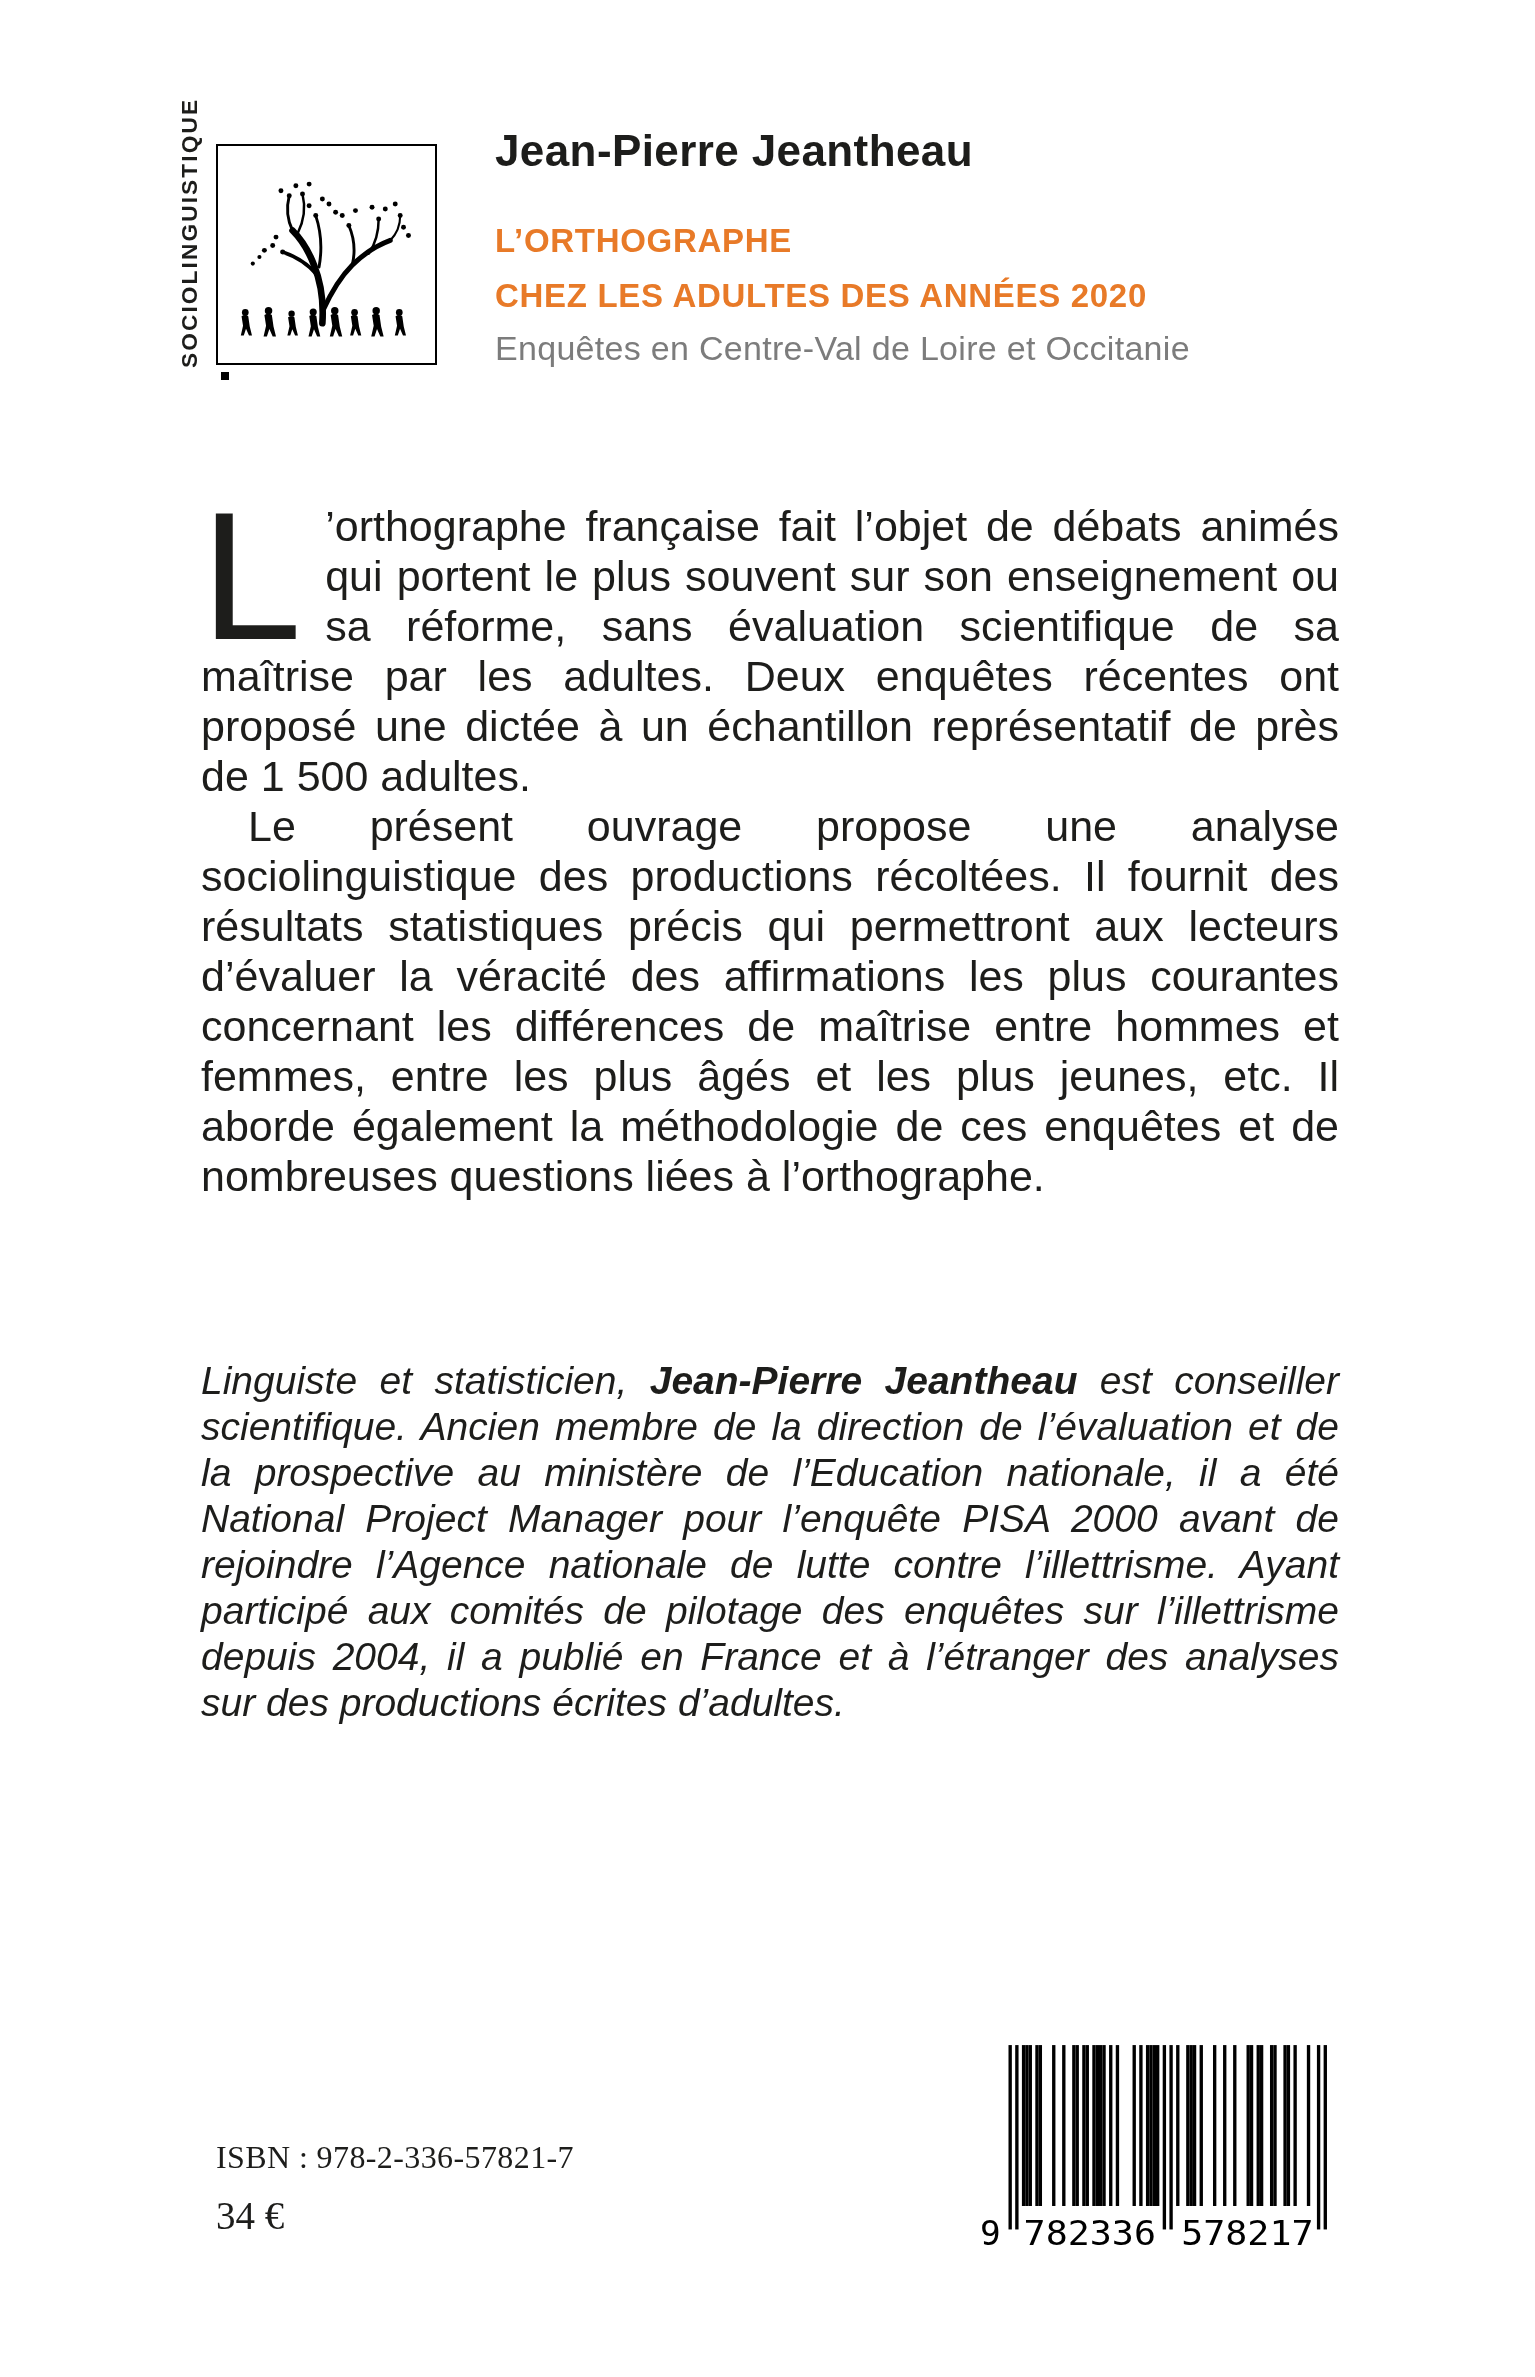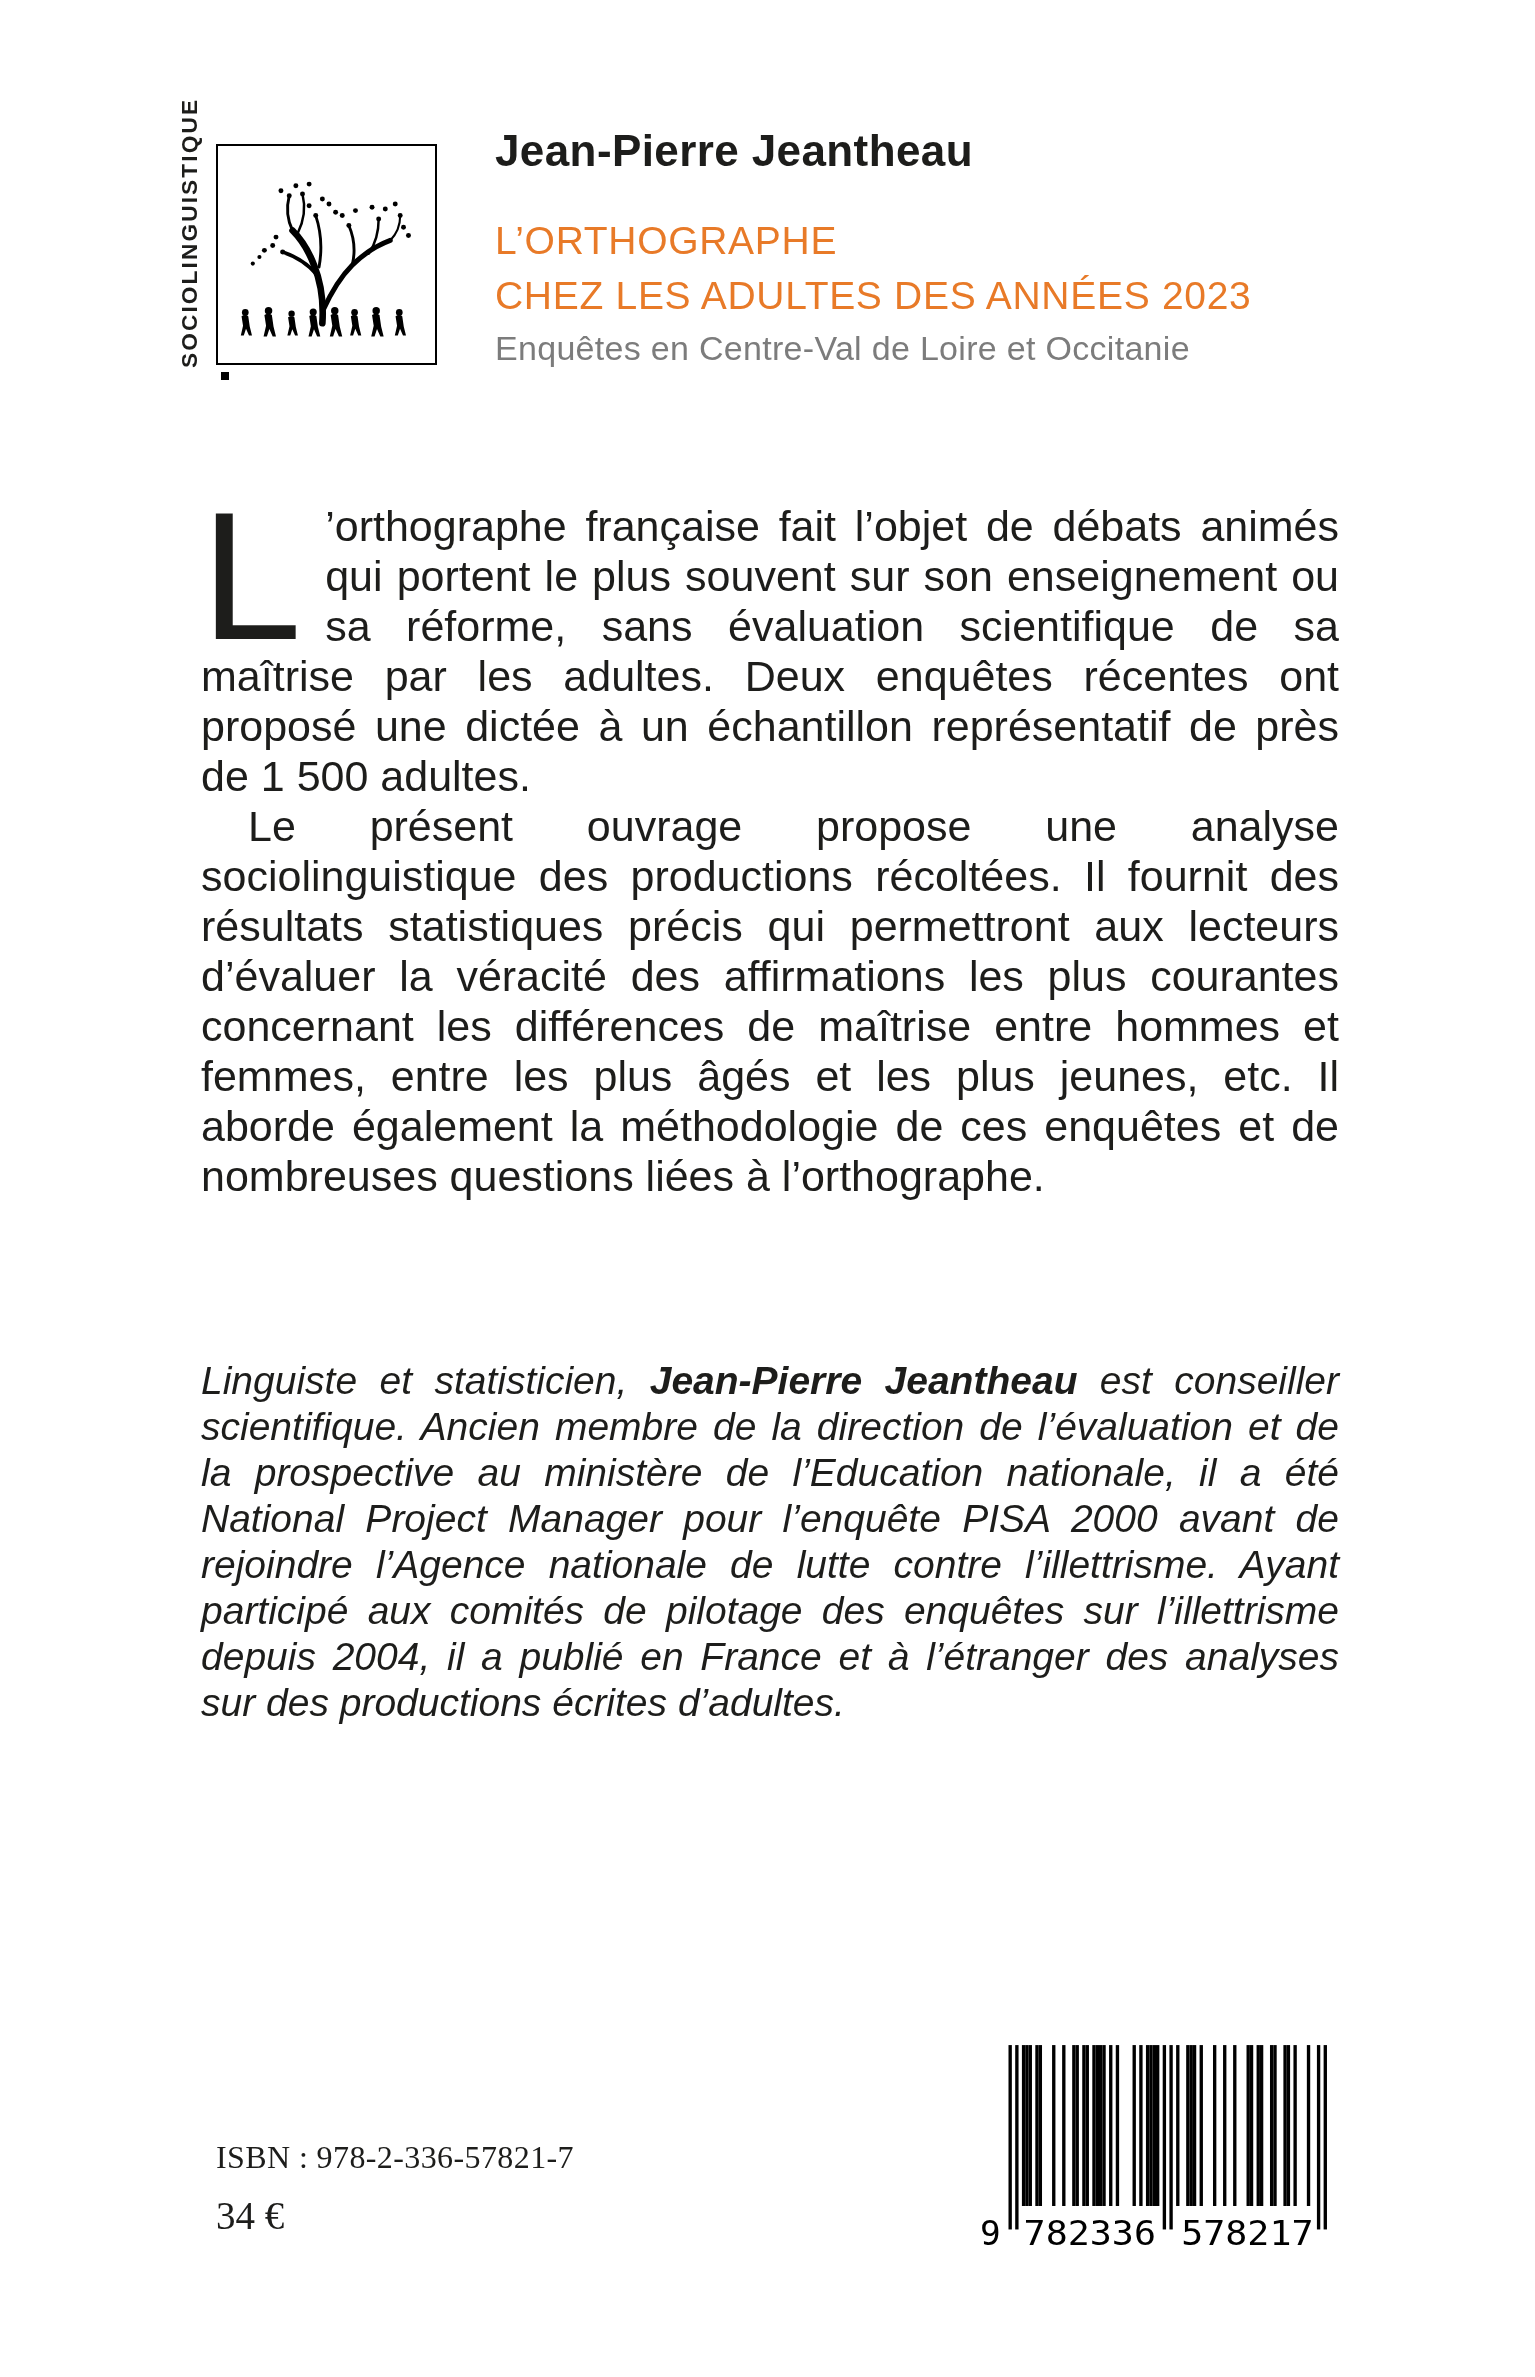--- a/index.html
+++ b/index.html
@@ -48,22 +48,22 @@
   .author-name {
     position:absolute;
     left:495px; top:126px;
     font-size:44px;
     font-weight:700;
     letter-spacing:0.4px;
   }
   .book-title {
     position:absolute;
     left:495px; top:213px;
-    font-size:39px;
-    font-weight:400;
+    font-size:33px;
+    font-weight:700;
     line-height:55px;
     letter-spacing:0.7px;
     color:#e87a28;
   }
   .book-subtitle {
     position:absolute;
     left:495px; top:329px;
     font-size:34px;
     color:#7c7c7c;
     letter-spacing:0.3px;
@@ -198,21 +198,21 @@
         <use href="#tw-person" transform="translate(184,223) scale(1.0)"></use>
         <use href="#tw-person" transform="translate(212,222) scale(0.9)"></use>
       </g>
     </svg>
   </div>
   <div class="logo-dot"></div>
 
   <div class="author-name">Jean-Pierre Jeantheau</div>
   <div class="book-title" style="color: rgb(232, 122, 40);">
     <div>L’ORTHOGRAPHE</div>
-    <div>CHEZ LES ADULTES DES ANNÉES 2023</div>
+    <div>CHEZ LES ADULTES DES ANNÉES 2020</div>
   </div>
   <div class="book-subtitle">Enquêtes en Centre-Val de Loire et Occitanie</div>
 
   <div class="synopsis">
     <p class="para1"><span class="dropcap">L</span><span>’orthographe française fait l’objet de débats animés qui portent le plus souvent sur son enseignement ou sa réforme, sans évaluation scientifique de sa maîtrise par les adultes. Deux enquêtes récentes ont proposé une dictée à un échantillon représentatif de près de 1 500 adultes.</span></p>
     <p class="para2">Le présent ouvrage propose une analyse sociolinguistique des productions récoltées. Il fournit des résultats statistiques précis qui permettront aux lecteurs d’évaluer la véracité des affirmations les plus courantes concernant les différences de maîtrise entre hommes et femmes, entre les plus âgés et les plus jeunes, etc. Il aborde également la méthodologie de ces enquêtes et de nombreuses questions liées à l’orthographe.</p>
   </div>
 
   <p class="bio"><span>Linguiste et statisticien, </span><b>Jean-Pierre Jeantheau</b><span> est conseiller scientifique. Ancien membre de la direction de l’évaluation et de la prospective au ministère de l’Education nationale, il a été National Project Manager pour l’enquête PISA 2000 avant de rejoindre l’Agence nationale de lutte contre l’illettrisme. Ayant participé aux comités de pilotage des enquêtes sur l’illettrisme depuis 2004, il a publié en France et à l’étranger des analyses sur des productions écrites d’adultes.</span></p>
 

